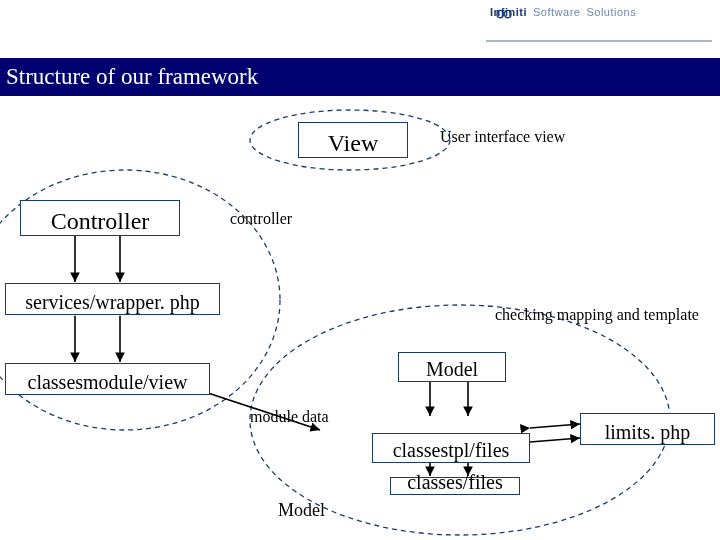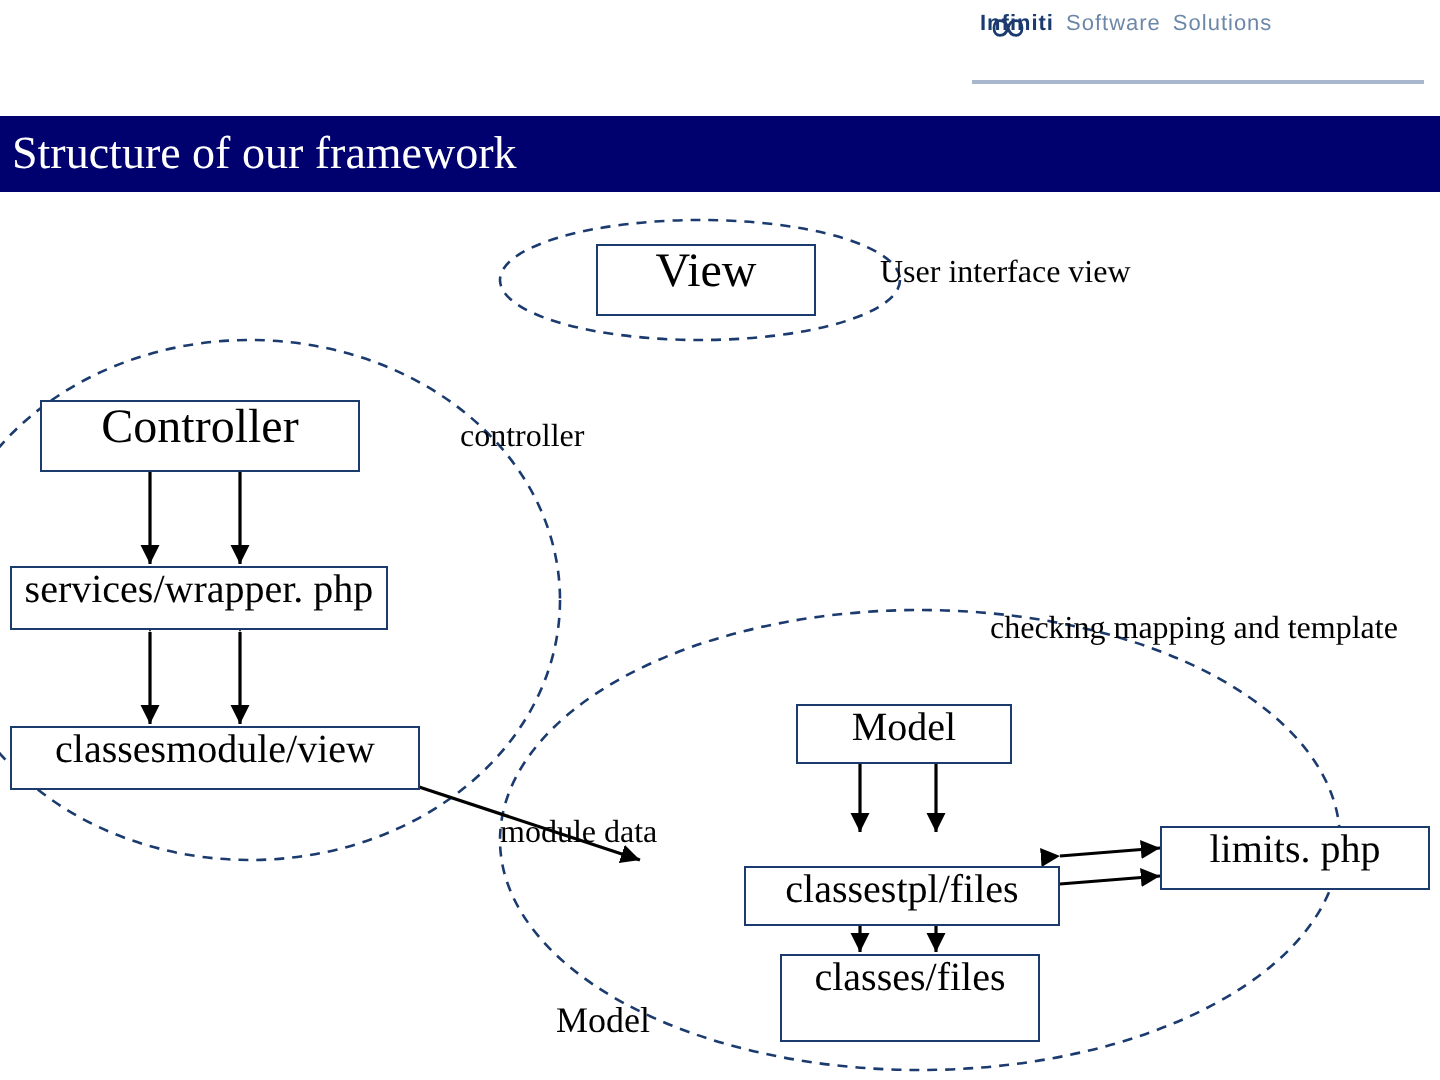--- a/index.html
+++ b/index.html
@@ -5,21 +5,21 @@
   html,body{margin:0;padding:0;width:720px;height:540px;background:#fff;font-family:"Times New Roman",serif;}
   .stage{position:relative;width:720px;height:540px;overflow:hidden;}
   svg{position:absolute;top:0;left:0;}
   .title-bar{position:absolute;left:0;top:58px;width:720px;height:38px;background:#00006e;color:#fff;font-family:Liberation Serif, serif;font-size:23px;display:flex;align-items:center;padding-left:6px;box-sizing:border-box;}
   .logo{position:absolute;right:10px;top:6px;width:220px;font-family:Arial,Helvetica,sans-serif;color:#1b3b6f;}
   .logo .row1{display:flex;align-items:flex-end;gap:6px;font-weight:600;letter-spacing:.5px;font-size:11px;}
   .logo .inf-mark{width:28px;height:16px;}
   .logo .soft{color:#6d87a8;font-weight:500;}
   .logo .row2{font-size:8px;letter-spacing:3.2px;color:#6d87a8;margin-top:2px;}
   .hr{position:absolute;right:8px;top:40px;width:226px;height:0;border-top:2px solid #a9b7cc;}
-  .box{position:absolute;background:#fff;border:1.5px solid #1b3b6f;text-align:center;color:#000;box-sizing:border-box;display:flex;align-items:flex-start;justify-content:center;}
+  .box{position:absolute;background:#fff;border:1.5px solid #1b3b6f;text-align:center;color:#000;box-sizing:border-box;display:flex;align-items:flex-end;justify-content:center;}
   .lbl{position:absolute;color:#000;font-size:16px;}
   .serif-lg{font-size:24px;}
   .serif-md{font-size:20px;}
 </style>
 </head>
 <body>
 <div class="stage">
 
   <div class="logo">
     <div class="row1">
@@ -65,33 +65,33 @@
     <line x1="530" y1="428" x2="580" y2="424" stroke="#000" stroke-width="1.6" marker-end="url(#ah)" marker-start="url(#ah)"></line>
     <line x1="530" y1="442" x2="580" y2="438" stroke="#000" stroke-width="1.6" marker-end="url(#ah)" marker-start="url(#ah)"></line>
   </svg>
 
   <div class="box serif-lg" style="left:298px;top:122px;width:110px;height:36px;">
       <span>View</span>
     </div>
   <div class="box serif-lg" style="left:20px;top:200px;width:160px;height:36px;">
       <span>Controller</span>
     </div>
-  <div class="box serif-md" style="left:5px;top:283px;width:189px;height:32px;">
+  <div class="box serif-md" style="left:5px;top:283px;width:215px;height:32px;">
       <span>services/wrapper. php</span>
     </div>
   <div class="box serif-md" style="left:5px;top:363px;width:205px;height:32px;">
       <span>classesmodule/view</span>
     </div>
   <div class="box serif-md" style="left:398px;top:352px;width:108px;height:30px;">
       <span>Model</span>
     </div>
   <div class="box serif-md" style="left:372px;top:417px;width:158px;height:30px;margin-top:16px;">
       <span>classestpl/files</span>
     </div>
-  <div class="box serif-md" style="left:390px;top:477px;width:130px;height:44px;">
+  <div class="box serif-md" style="left:390px;top:477px;width:130px;height:18px;">
       <span>classes/files</span>
     </div>
   <div class="box serif-md" style="left:580px;top:413px;width:135px;height:32px;">
       <span>limits. php</span>
     </div>
 
   <div class="lbl" style="left:440px;top:128px;">User interface view</div>
   <div class="lbl" style="left:230px;top:210px;">controller</div>
   <div class="lbl" style="left:495px;top:306px;">checking mapping and template</div>
   <div class="lbl" style="left:250px;top:408px;">module data</div>

